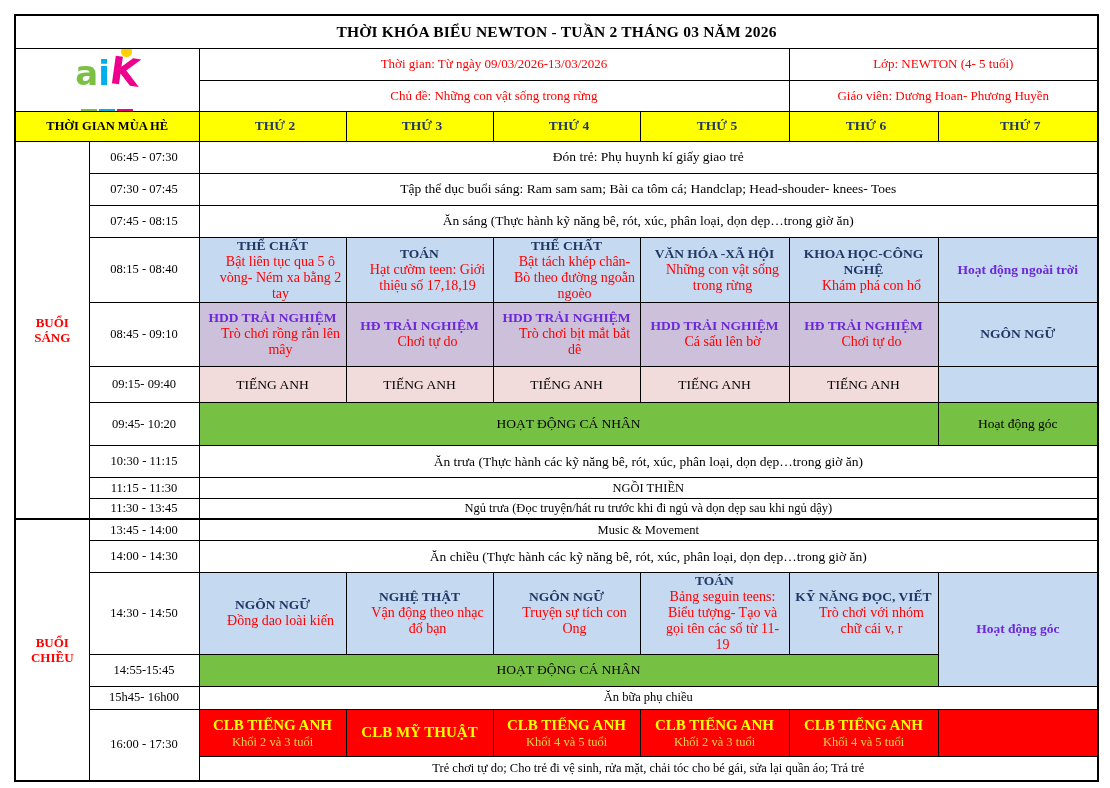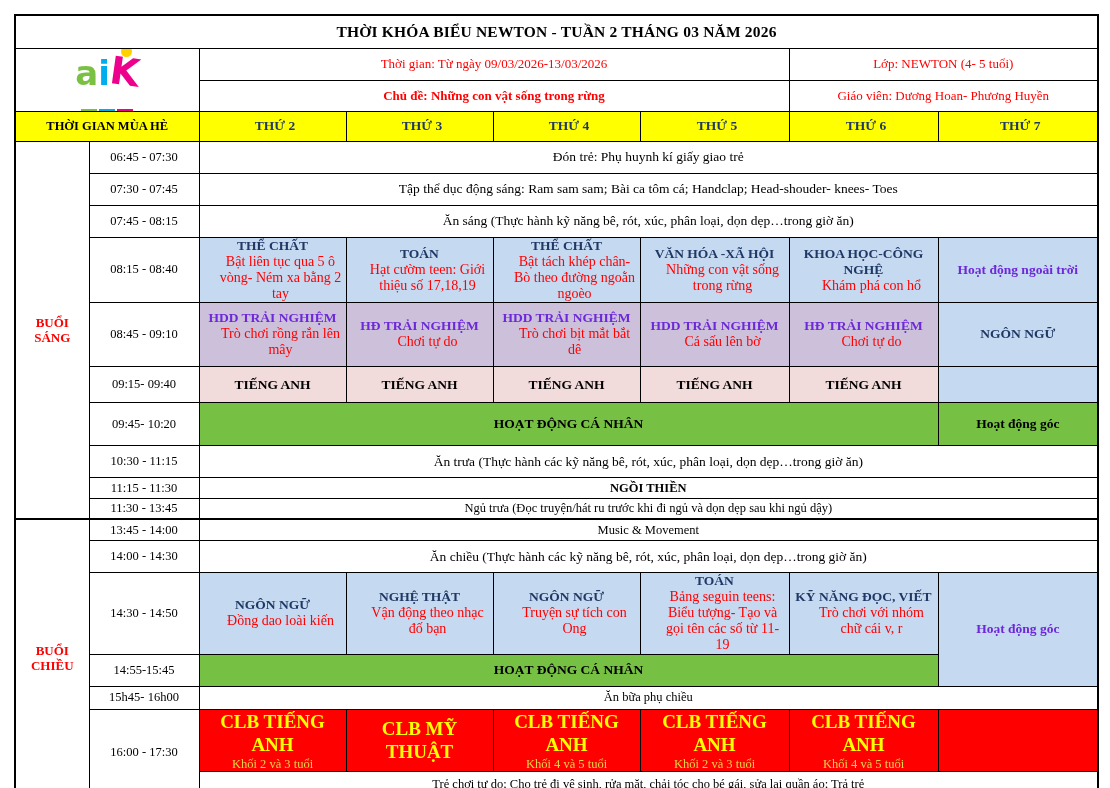--- a/index.html
+++ b/index.html
@@ -15,31 +15,31 @@
   tr.h36{height:36px}tr.h43{height:43px}tr.h47{height:47px}tr.h64{height:64px}
   
   .y{background:#ffff00;}
   .bb{background:#c5d9f1;}
   .bp{background:#ccc0da;}
   .br{background:#f2dcdb;}
   .bg{background:#76c043;}
   .bred{background:#ff0000;}
   .title-cell{font-weight:bold;font-size:15.5px;letter-spacing:.2px;margin-left:32px;}
   .red{color:#ff0000;}
-  .bold{font-weight:bold;}
+  .bold{font-weight:normal;}
   .info{font-size:13px;}
   .dayhdr{font-weight:bold;color:#1f3864;font-size:13.5px;padding-left:8px;}
   .timehdr{font-weight:bold;font-size:12.5px;}
   .time{font-size:12.5px;}
   .sec{font-weight:bold;color:#ff0000;font-size:13px;}
   .sub{display:block;font-size:14px;color:#ff0000;line-height:1.15;margin-left:16px;}
   .ttl{display:block;font-weight:bold;color:#1f3864;font-size:13.5px;line-height:1.2;}
   .ttl-black{display:block;font-weight:bold;color:#6d28d9;font-size:13.5px;}
   .small{font-size:12.5px;}
-  .clb-ttl{display:block;font-weight:bold;color:#ffff00;font-size:19px;line-height:1.25;}
+  .clb-ttl{display:block;font-weight:bold;color:#ffff00;font-size:15px;line-height:1.25;}
   .clb-sub{display:block;color:#e8d44a;font-size:12.5px;line-height:1.15;}
   tr.divider td{border-top:2px solid #000;}
   
   .logo{position:relative;width:100%;height:60px;}
   .lg{font-family:"DejaVu Sans",sans-serif;font-weight:bold;}
   .lg-a{color:#7ac143;font-size:34px;}
   .lg-i{color:#00aeef;font-size:34px;}
   .lg-k{color:#ec008c;font-size:38px;transform:rotate(8deg);display:inline-block;}
   .lg-dot{position:absolute;top:-4px;left:58%;width:11px;height:11px;border-radius:50%;
           background:#ffd100;}
@@ -99,21 +99,21 @@
     <td class="y dayhdr">THỨ 7</td>
   </tr>
 
   <tr class="h32">
     <td rowspan="10" class="sec">BUỔI SÁNG</td>
     <td class="time">06:45 - 07:30</td>
     <td colspan="6">Đón trẻ: Phụ huynh kí giấy giao trẻ</td>
   </tr>
   <tr class="h32">
     <td class="time">07:30 - 07:45</td>
-    <td colspan="6">Tập thể dục động sáng: Ram sam sam; Bài ca tôm cá; Handclap; Head-shouder- knees- Toes</td>
+    <td colspan="6">Tập thể dục buổi sáng: Ram sam sam; Bài ca tôm cá; Handclap; Head-shouder- knees- Toes</td>
   </tr>
   <tr class="h32">
     <td class="time">07:45 - 08:15</td>
     <td colspan="6">Ăn sáng (Thực hành kỹ năng bê, rót, xúc, phân loại, dọn dẹp…trong giờ ăn)</td>
   </tr>
 
   <tr class="h64">
     <td class="time">08:15 - 08:40</td>
     <td class="bb">
       <span class="ttl">THỂ CHẤT</span>

